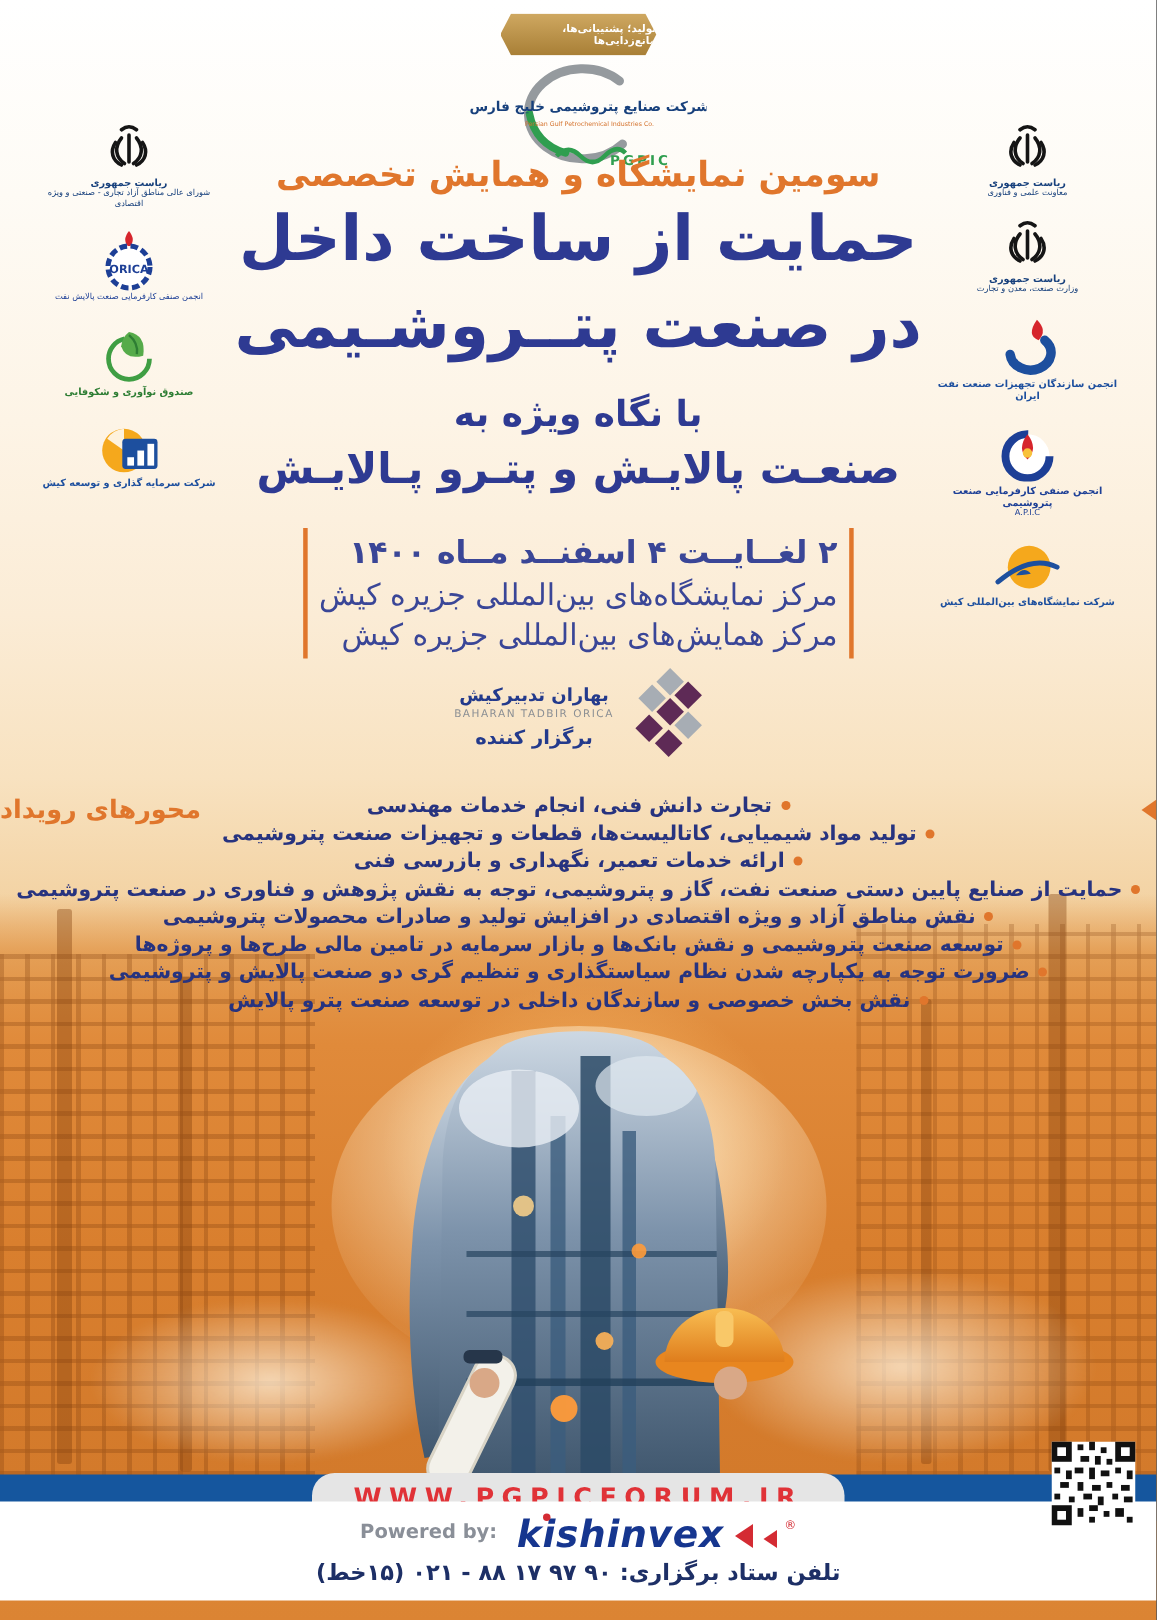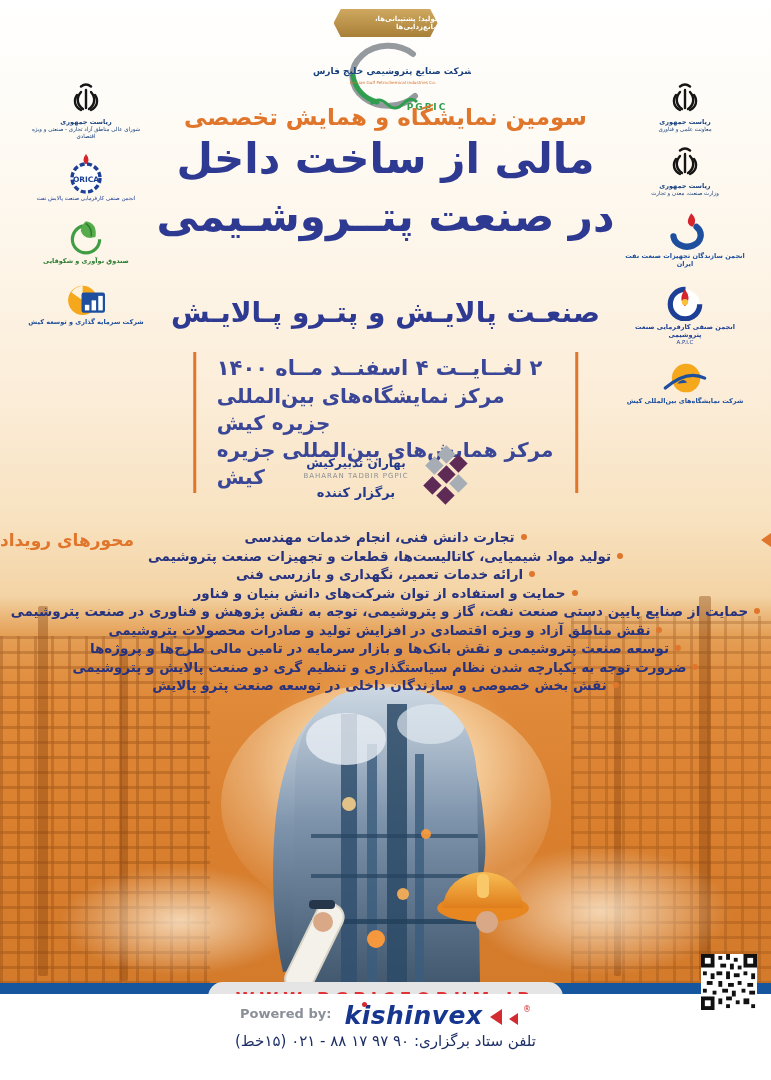--- a/index.html
+++ b/index.html
@@ -30,23 +30,23 @@
   .pgpic{position:absolute;top:40px;left:50%;transform:translateX(-50%);z-index:6;}
   
   .tt{position:absolute;left:0;right:0;text-align:center;direction:rtl;z-index:6;font-weight:bold;}
   .kicker{top:104px;font-size:23px;color:#e0762c;letter-spacing:.5px;}
   .title1{top:134px;font-size:42px;color:#2e3a92;}
   .title2{top:192px;font-size:42px;color:#2e3a92;}
   .sub1{top:262px;font-size:24px;color:#2e3a92;}
   .sub2{top:296px;font-size:28px;color:#2e3a92;}
   
   .datebox{position:absolute;top:352px;left:50%;transform:translateX(-50%);z-index:6;
-    border-left:3px solid #e0762c;border-right:3px solid #e0762c;padding:2px 21px;text-align:left;direction:rtl;}
+    border-left:3px solid #e0762c;border-right:3px solid #e0762c;padding:2px 8px;text-align:right;direction:rtl;}
   .datebox .d1{font-size:21px;font-weight:bold;color:#3a4697;line-height:29px;}
-  .datebox .d2,.datebox .d3{font-size:20px;font-weight:bold;color:#3a4697;line-height:27px;}
+  .datebox .d2,.datebox .d3{font-size:20px;font-weight:normal;color:#3a4697;line-height:27px;}
   
   .organizer{position:absolute;top:448px;left:50%;transform:translateX(-50%);z-index:6;
     display:flex;direction:rtl;align-items:center;gap:9px;}
   .diamonds{position:relative;width:50px;height:58px;}
   .dia{position:absolute;width:13px;height:13px;transform:rotate(45deg);}
   .dia.p{background:#5e2a56;} .dia.g{background:#a7adb4;}
   .org-text{text-align:center;direction:rtl;}
   .org-fa{font-size:12px;font-weight:bold;color:#233a8c;line-height:17px;}
   .org-en{font-size:7px;color:#8b8f94;letter-spacing:1px;line-height:9px;}
   .org-role{font-size:13px;font-weight:bold;color:#233a8c;margin-top:4px;}
@@ -64,32 +64,32 @@
   .logo-col{position:absolute;width:124px;z-index:6;display:flex;flex-direction:column;align-items:center;}
   .logo-col.left{left:24px;top:82px;} .logo-col.right{right:24px;top:82px;}
   .logo-item{display:flex;flex-direction:column;align-items:center;margin-bottom:13px;}
   .logo-item .lab{font-size:6.5px;font-weight:bold;color:#17407c;direction:rtl;text-align:center;line-height:8px;margin-top:2px;}
   .logo-item .sub{font-size:5.5px;color:#1e5d2e;direction:rtl;text-align:center;line-height:7px;max-width:110px;}
   
   .bluebar{position:absolute;left:0;right:0;bottom:66px;height:31px;background:#15569e;z-index:7;
     display:flex;align-items:center;justify-content:center;}
   .pill{background:#e5e5e5;border-radius:15px;padding:7px 28px;}
   .pill span{color:#e03237;font-weight:bold;font-size:17px;letter-spacing:5px;}
-  .footer{position:absolute;left:0;right:0;bottom:0;height:86px;background:#fff;z-index:7;}
+  .footer{position:absolute;left:0;right:0;bottom:13px;height:66px;background:#fff;z-index:7;}
   .powered{position:absolute;top:7px;left:0;right:0;text-align:center;}
   .powered .pby{color:#8a8f98;font-weight:bold;font-size:13px;vertical-align:6px;margin-right:8px;}
   .brandwrap{position:relative;display:inline-block;}
   .brand{color:#16368f;font-weight:bold;font-size:25px;letter-spacing:.5px;font-style:italic;}
   .idot{position:absolute;left:17px;top:1px;width:5px;height:5px;border-radius:50%;background:#d42b33;}
   .tri{display:inline-block;width:0;height:0;border-top:8px solid transparent;border-bottom:8px solid transparent;
     border-right:12px solid #d42b33;margin-left:2px;vertical-align:-1px;}
   .tri.small{border-top-width:6px;border-bottom-width:6px;border-right-width:9px;}
   .reg{color:#d42b33;font-size:8px;vertical-align:12px;}
   .phone{position:absolute;top:38px;left:0;right:0;text-align:center;direction:rtl;
-    font-size:15px;font-weight:normal;color:#1d2f66;}
+    font-size:15px;font-weight:bold;color:#1d2f66;}
   .qr{position:absolute;right:14px;top:-40px;z-index:8;}
 </style>
 </head>
 <body>
 
 <div class="poster">
 
   <div class="industrial">
     <div class="struct" style="left:0;top:40px;width:210px;height:348px;"></div>
     <div class="struct" style="right:0;top:20px;width:200px;height:368px;opacity:.42;"></div>
@@ -169,67 +169,64 @@
       <path d="M112 14 A36 30 0 1 0 114 56" fill="none" stroke="#959a9e" stroke-width="6" stroke-linecap="round"></path>
       <path d="M76 62 Q56 56 52 36" fill="none" stroke="#2f9e4f" stroke-width="5" stroke-linecap="round"></path>
       <path d="M70 64 q8 -8 16 0 t16 0 t14 -2" fill="none" stroke="#2f9e4f" stroke-width="3"></path>
       <text x="92" y="34" text-anchor="middle" font-size="9" font-weight="bold" fill="#17407c" direction="rtl"> شرکت صنایع پتروشیمی خلیج فارس </text>
       <text x="92" y="44" text-anchor="middle" font-size="4.2" fill="#d4722c">Persian Gulf Petrochemical Industries Co.</text>
       <text x="126" y="70" text-anchor="middle" font-size="9" font-weight="bold" letter-spacing="2" fill="#2f9e4f">PGPIC</text>
     </svg>
   </div>
 
   <div class="tt kicker">سومین نمایشگاه و همایش تخصصی</div>
-  <div class="tt title1">مالی از ساخت داخل</div>
+  <div class="tt title1">حمایت از ساخت داخل</div>
   <div class="tt title2">در صنعت پتــروشـیمی</div>
+  <div class="tt sub1">با نگاه ویژه به</div>
   <div class="tt sub2">صنعـت پالایـش و پتـرو پـالایـش</div>
 
   <div class="datebox">
     <div class="d1">۲ لغــایــت ۴ اسفنــد مــاه ۱۴۰۰</div>
     <div class="d2">مرکز نمایشگاه‌های بین‌المللی جزیره کیش</div>
     <div class="d3">مرکز همایش‌های بین‌المللی جزیره کیش</div>
   </div>
 
   <div class="organizer">
     <div class="diamonds">
       <span class="dia g" style="left:22px;top:0;"></span>
       <span class="dia p" style="left:34px;top:9px;"></span>
       <span class="dia g" style="left:10px;top:11px;"></span>
       <span class="dia p" style="left:22px;top:20px;"></span>
       <span class="dia g" style="left:34px;top:29px;"></span>
       <span class="dia p" style="left:8px;top:31px;"></span>
       <span class="dia p" style="left:21px;top:41px;"></span>
     </div>
     <div class="org-text">
       <div class="org-fa">بهاران تدبیرکیش</div>
-      <div class="org-en">BAHARAN TADBIR PGPIC</div>
+      <div class="org-en">BAHARAN TADBIR ORICA</div>
       <div class="org-role">برگزار کننده</div>
     </div>
   </div>
 
   <div class="topics-head">
     <span class="chev-or"></span>
     <b>محورهای رویداد</b>
   </div>
   <ul class="topics">
     <li>
         <span class="dot"></span>
         <span>تجارت دانش فنی، انجام خدمات مهندسی</span>
       </li>
     <li>
         <span class="dot"></span>
         <span>تولید مواد شیمیایی، کاتالیست‌ها، قطعات و تجهیزات صنعت پتروشیمی</span>
       </li>
     <li>
         <span class="dot"></span>
         <span>ارائه خدمات تعمیر، نگهداری و بازرسی فنی</span>
-      </li>
-    <li>
-        <span class="dot"></span>
-        <span>حمایت و استفاده از توان شرکت‌های دانش بنیان و فناور</span>
       </li>
     <li>
         <span class="dot"></span>
         <span>حمایت از صنایع پایین دستی صنعت نفت، گاز و پتروشیمی، توجه به نقش پژوهش و فناوری در صنعت پتروشیمی</span>
       </li>
     <li>
         <span class="dot"></span>
         <span>نقش مناطق آزاد و ویژه اقتصادی در افزایش تولید و صادرات محصولات پتروشیمی</span>
       </li>
     <li>

